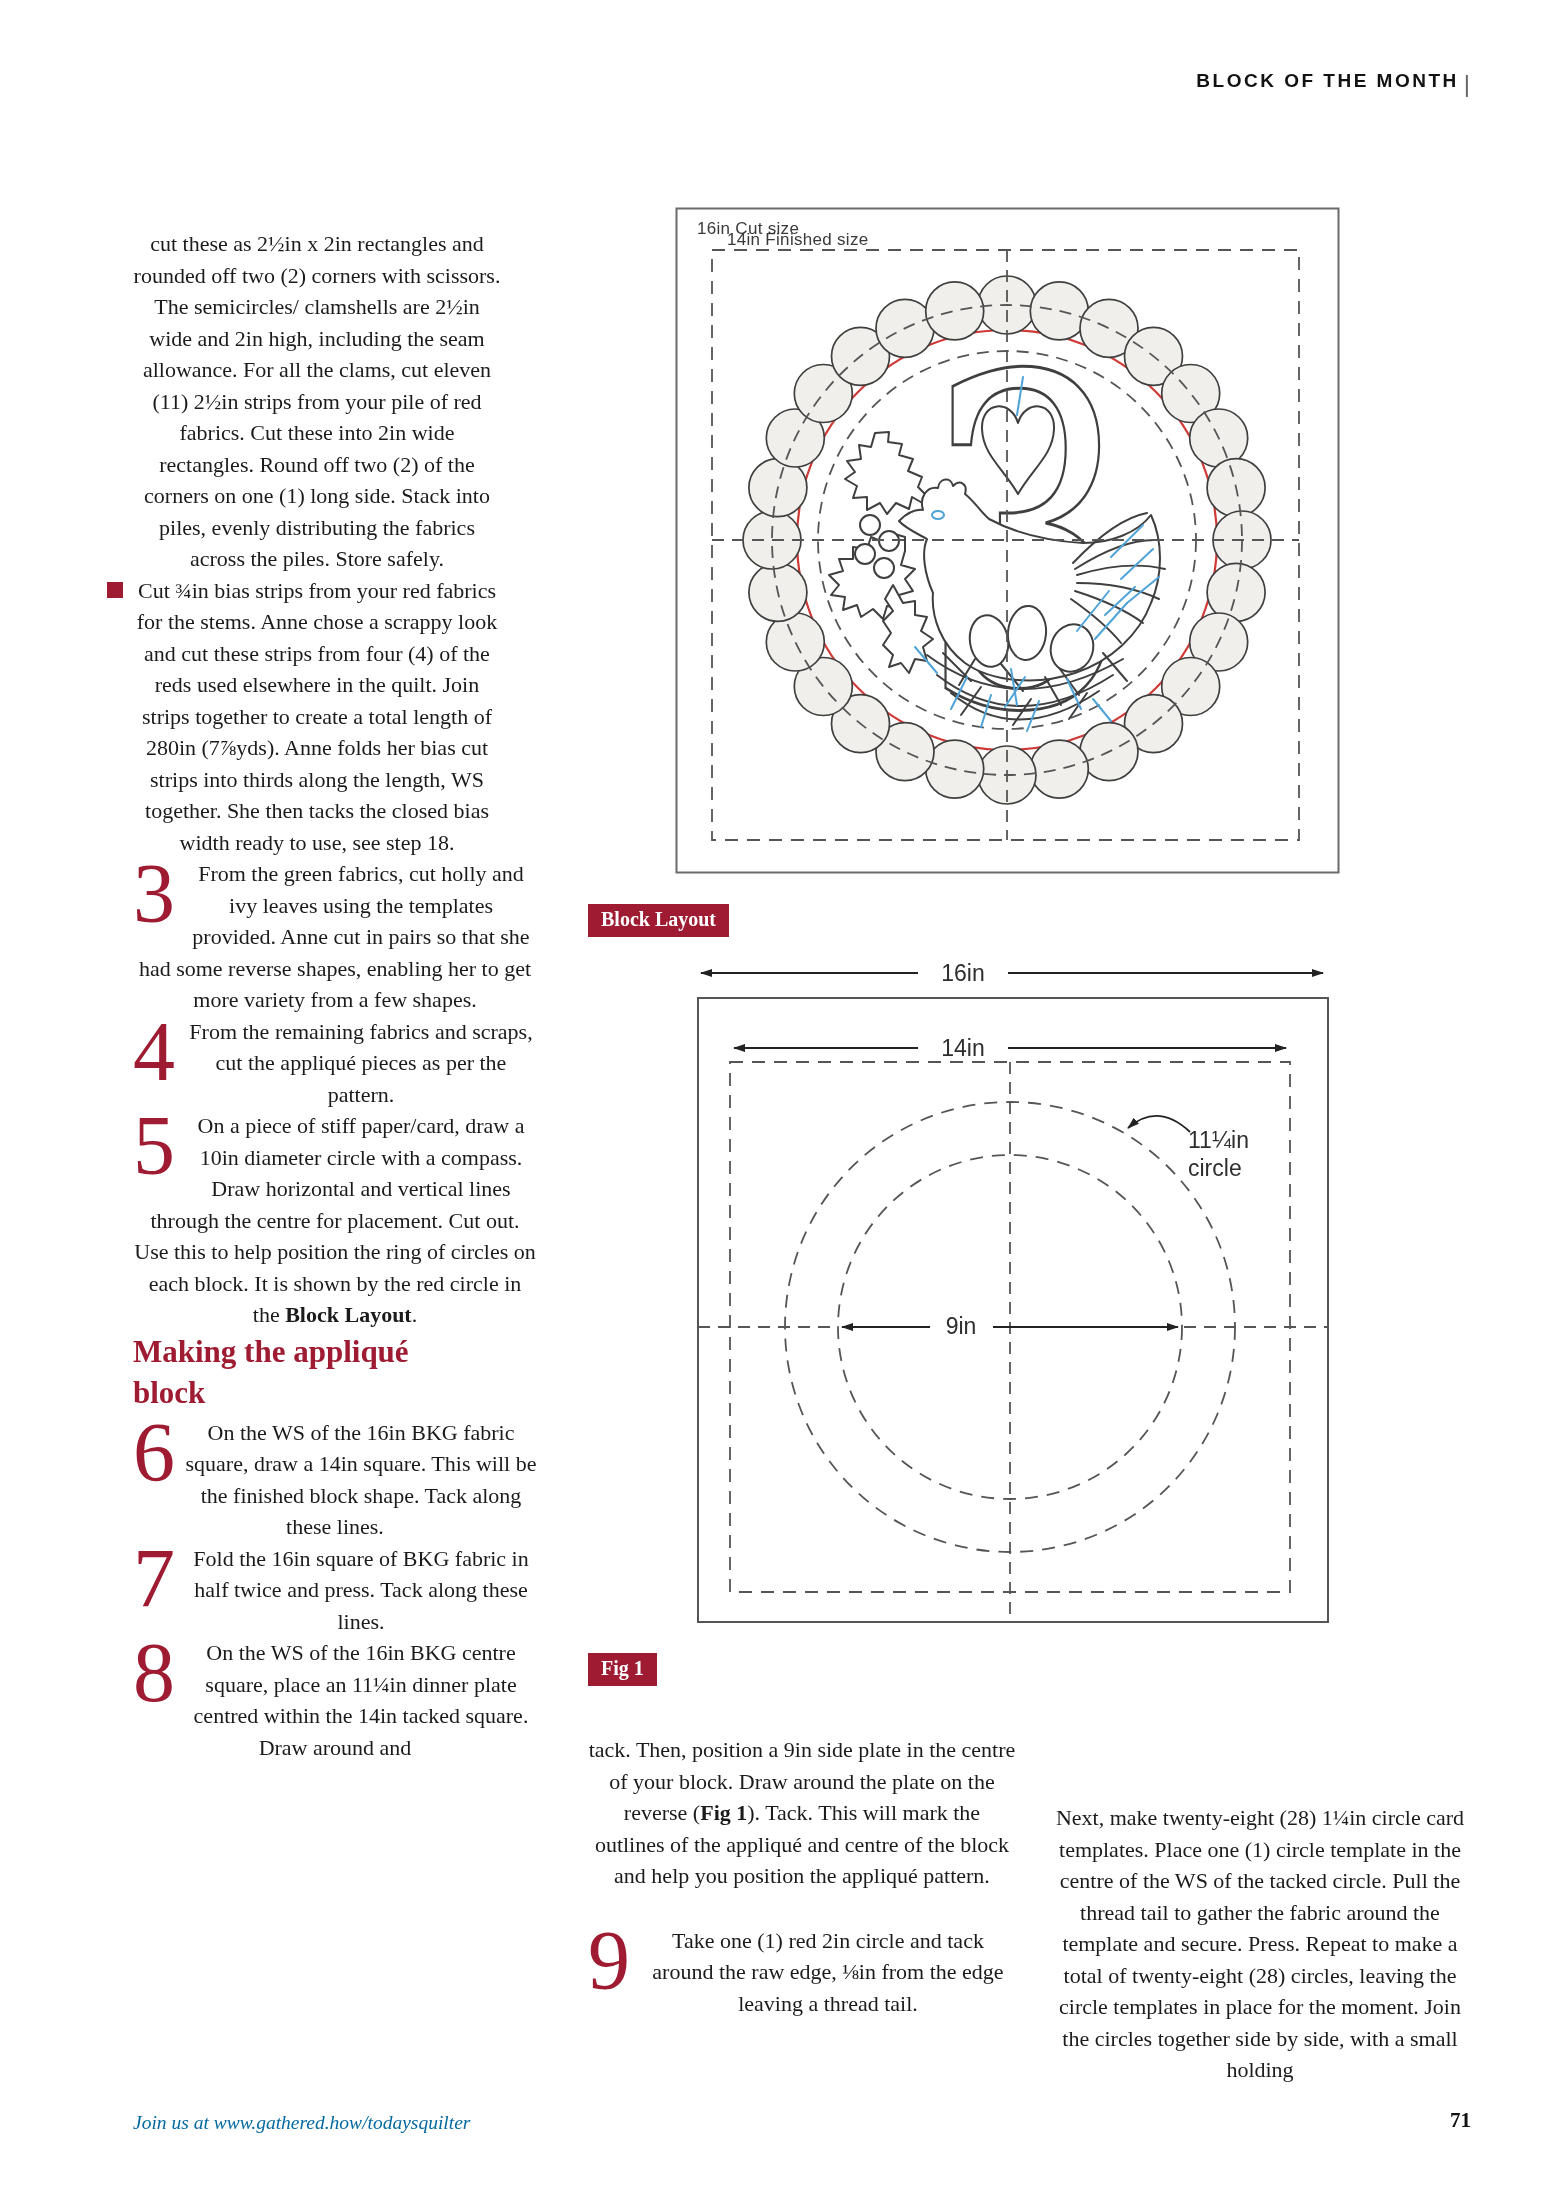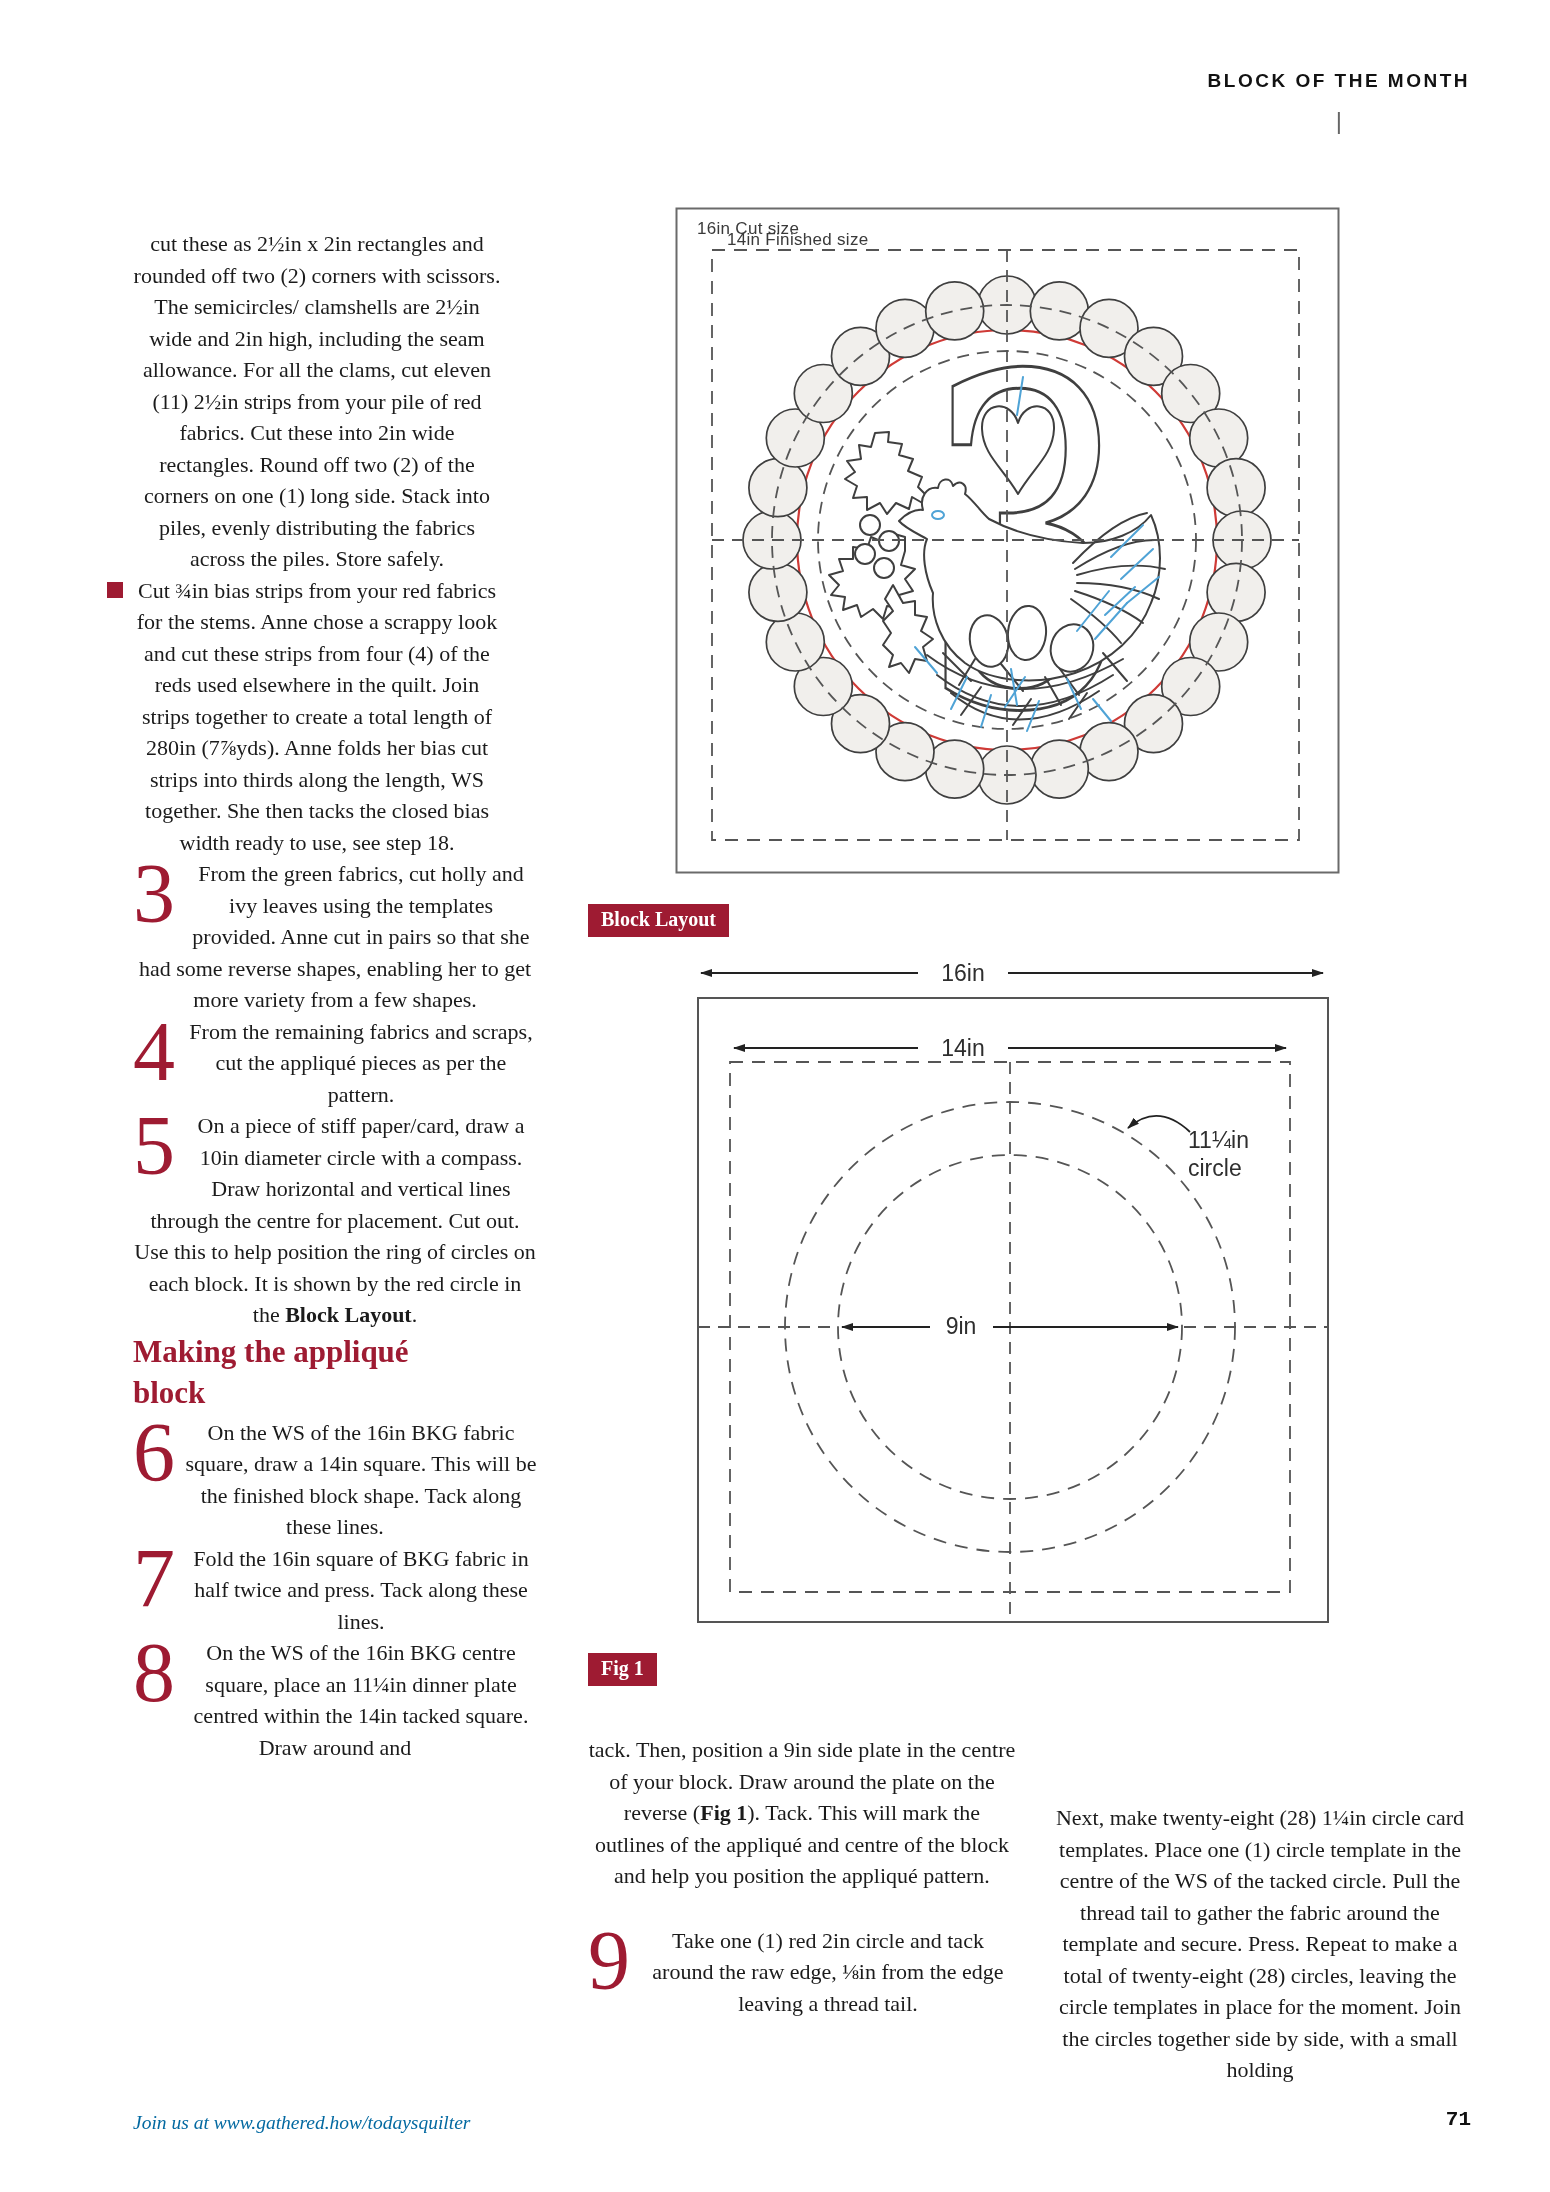--- a/index.html
+++ b/index.html
@@ -1,21 +1,21 @@
 <!DOCTYPE html>
 <html style="--crimson: #9e1b32; --red_circle: #cf3a36; --stitch_blue: #4fa3d6; --line_dark: #3f3f3f;"><head>
 <meta charset="utf-8">
 <style>
   html,body{margin:0;padding:0;}
   body{
     width:1550px;height:2192px;background:#ffffff;position:relative;
     font-family:"Liberation Serif", serif;color:#1b1b1b;overflow:hidden;
   }
   
-  .pg-header{position:absolute;top:70px;right:80px;display:flex;align-items:center;gap:15px;flex-direction:column;}
+  .pg-header{position:absolute;top:70px;right:80px;display:flex;align-items:flex-start;gap:5px;}
   .kicker{font-family:"Liberation Sans",sans-serif;font-weight:bold;font-size:19px;letter-spacing:2.5px;color:#121212;}
   .hdr-divider{font-family:"Liberation Sans",sans-serif;font-weight:300;font-size:24px;color:#666;}
   .hdr-title{font-style:italic;font-size:30px;letter-spacing:1px;color:#121212;}
 
   
   .col{position:absolute;font-size:22px;line-height:31.5px;}
   #left-col{left:133px;top:228px;width:404px;}
   #col2{left:588px;top:1734px;width:428px;}
   #col3{left:1045px;top:1802px;width:430px;}
   .col p{margin:0;text-align:center;}
@@ -47,21 +47,21 @@
   .redc{stroke:var(--red_circle);fill:none;stroke-width:2.2;}
   .whitefill{fill:#ffffff;}
   .blue{stroke:var(--stitch_blue);fill:none;stroke-width:2;stroke-linecap:round;}
   .diaglabel{font-family:"Liberation Sans",sans-serif;font-size:17px;fill:#3a3a3a;letter-spacing:.3px;}
   .dimlabel{font-family:"Liberation Sans",sans-serif;font-size:23px;fill:#2e2e2e;}
   .arrowline{stroke:#222;stroke-width:1.8;fill:none;}
   .threeOutline{fill:#fff;stroke:var(--line_dark);stroke-width:2.6;font-family:"DejaVu Serif",serif;}
 
   
   .footer-note{position:absolute;left:133px;top:2112px;font-style:italic;font-size:19.5px;color:#0369a1;}
-  .page-num{position:absolute;right:79px;top:2108px;font-family:Liberation Mono, monospace;font-weight:bold;font-size:21px;color:#111;}
+  .page-num{position:absolute;right:79px;top:2108px;font-family:Liberation Serif, serif;font-weight:bold;font-size:21px;color:#111;}
 </style>
 </head>
 <body>
 
 <div class="pg-header">
   <span class="kicker">BLOCK OF THE MONTH</span>
   <span class="hdr-divider">|</span>
 </div>
 
 <div class="col" id="left-col">

